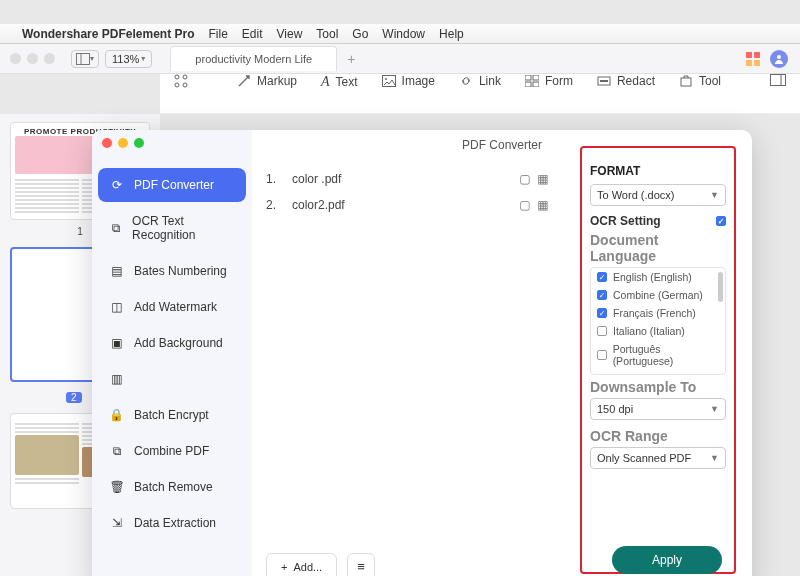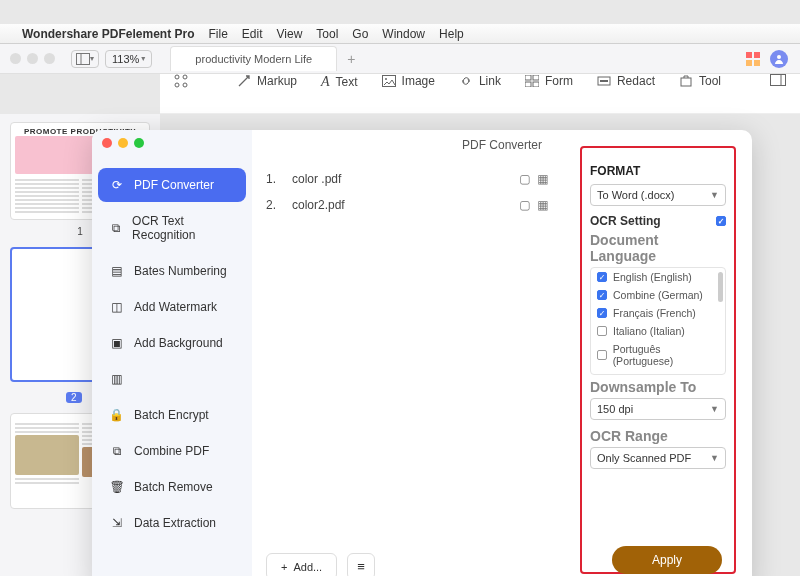--- a/index.html
+++ b/index.html
@@ -72,21 +72,21 @@
 .fhead { font-size:12px; font-weight:700; margin-bottom:6px; color:#222; }
 .sel { width:100%; border:1px solid #ccc; border-radius:4px; padding:4px 6px; font-size:11px; display:flex; align-items:center; justify-content:space-between; background:#fff; margin-bottom:8px;}
 .sub { font-size:12px; font-weight:700; display:flex; justify-content:space-between; align-items:center; margin:4px 0 4px;}
 .lbl { font-size:14px; color:#888; margin:4px 0 3px;font-weight:bold; }
 .langbox { border:1px solid #e4e4e4; border-radius:4px; max-height:108px; overflow:hidden; position:relative;}
 .lang { display:flex; align-items:center; gap:6px; font-size:10.5px; padding:3px 6px; color:#555;}
 .ck { width:10px; height:10px; border:1px solid #999; border-radius:2px; display:flex; align-items:center; justify-content:center; font-size:8px; color:#fff;}
 .ck.on { background:#3a74f0; border-color:#3a74f0; }
 .scrollbar { position:absolute; top:4px; right:2px; width:5px; height:30px; background:#ccc; border-radius:3px;}
 
-.applybtn { background:#a16207; color:#fff; border:none; border-radius:16px; padding:7px 0; width:110px; font-size:12px; position:absolute; bottom:16px; right:30px;}
+.applybtn { background:#0f766e; color:#fff; border:none; border-radius:16px; padding:7px 0; width:110px; font-size:12px; position:absolute; bottom:16px; right:30px;}
 
 svg { display:block; }
 </style>
 </head>
 <body>
 
 <div class="menubar">
   <span class="apple"></span>
   <span class="appname">Wondershare PDFelement Pro</span>
   <span>File</span>

